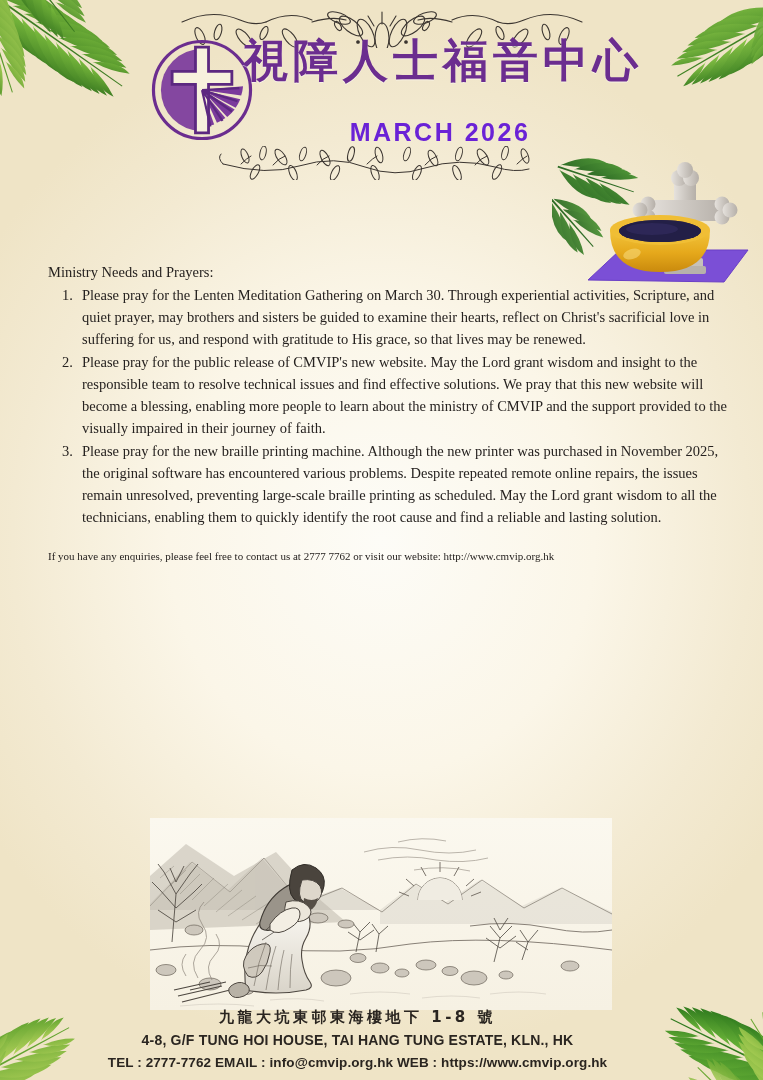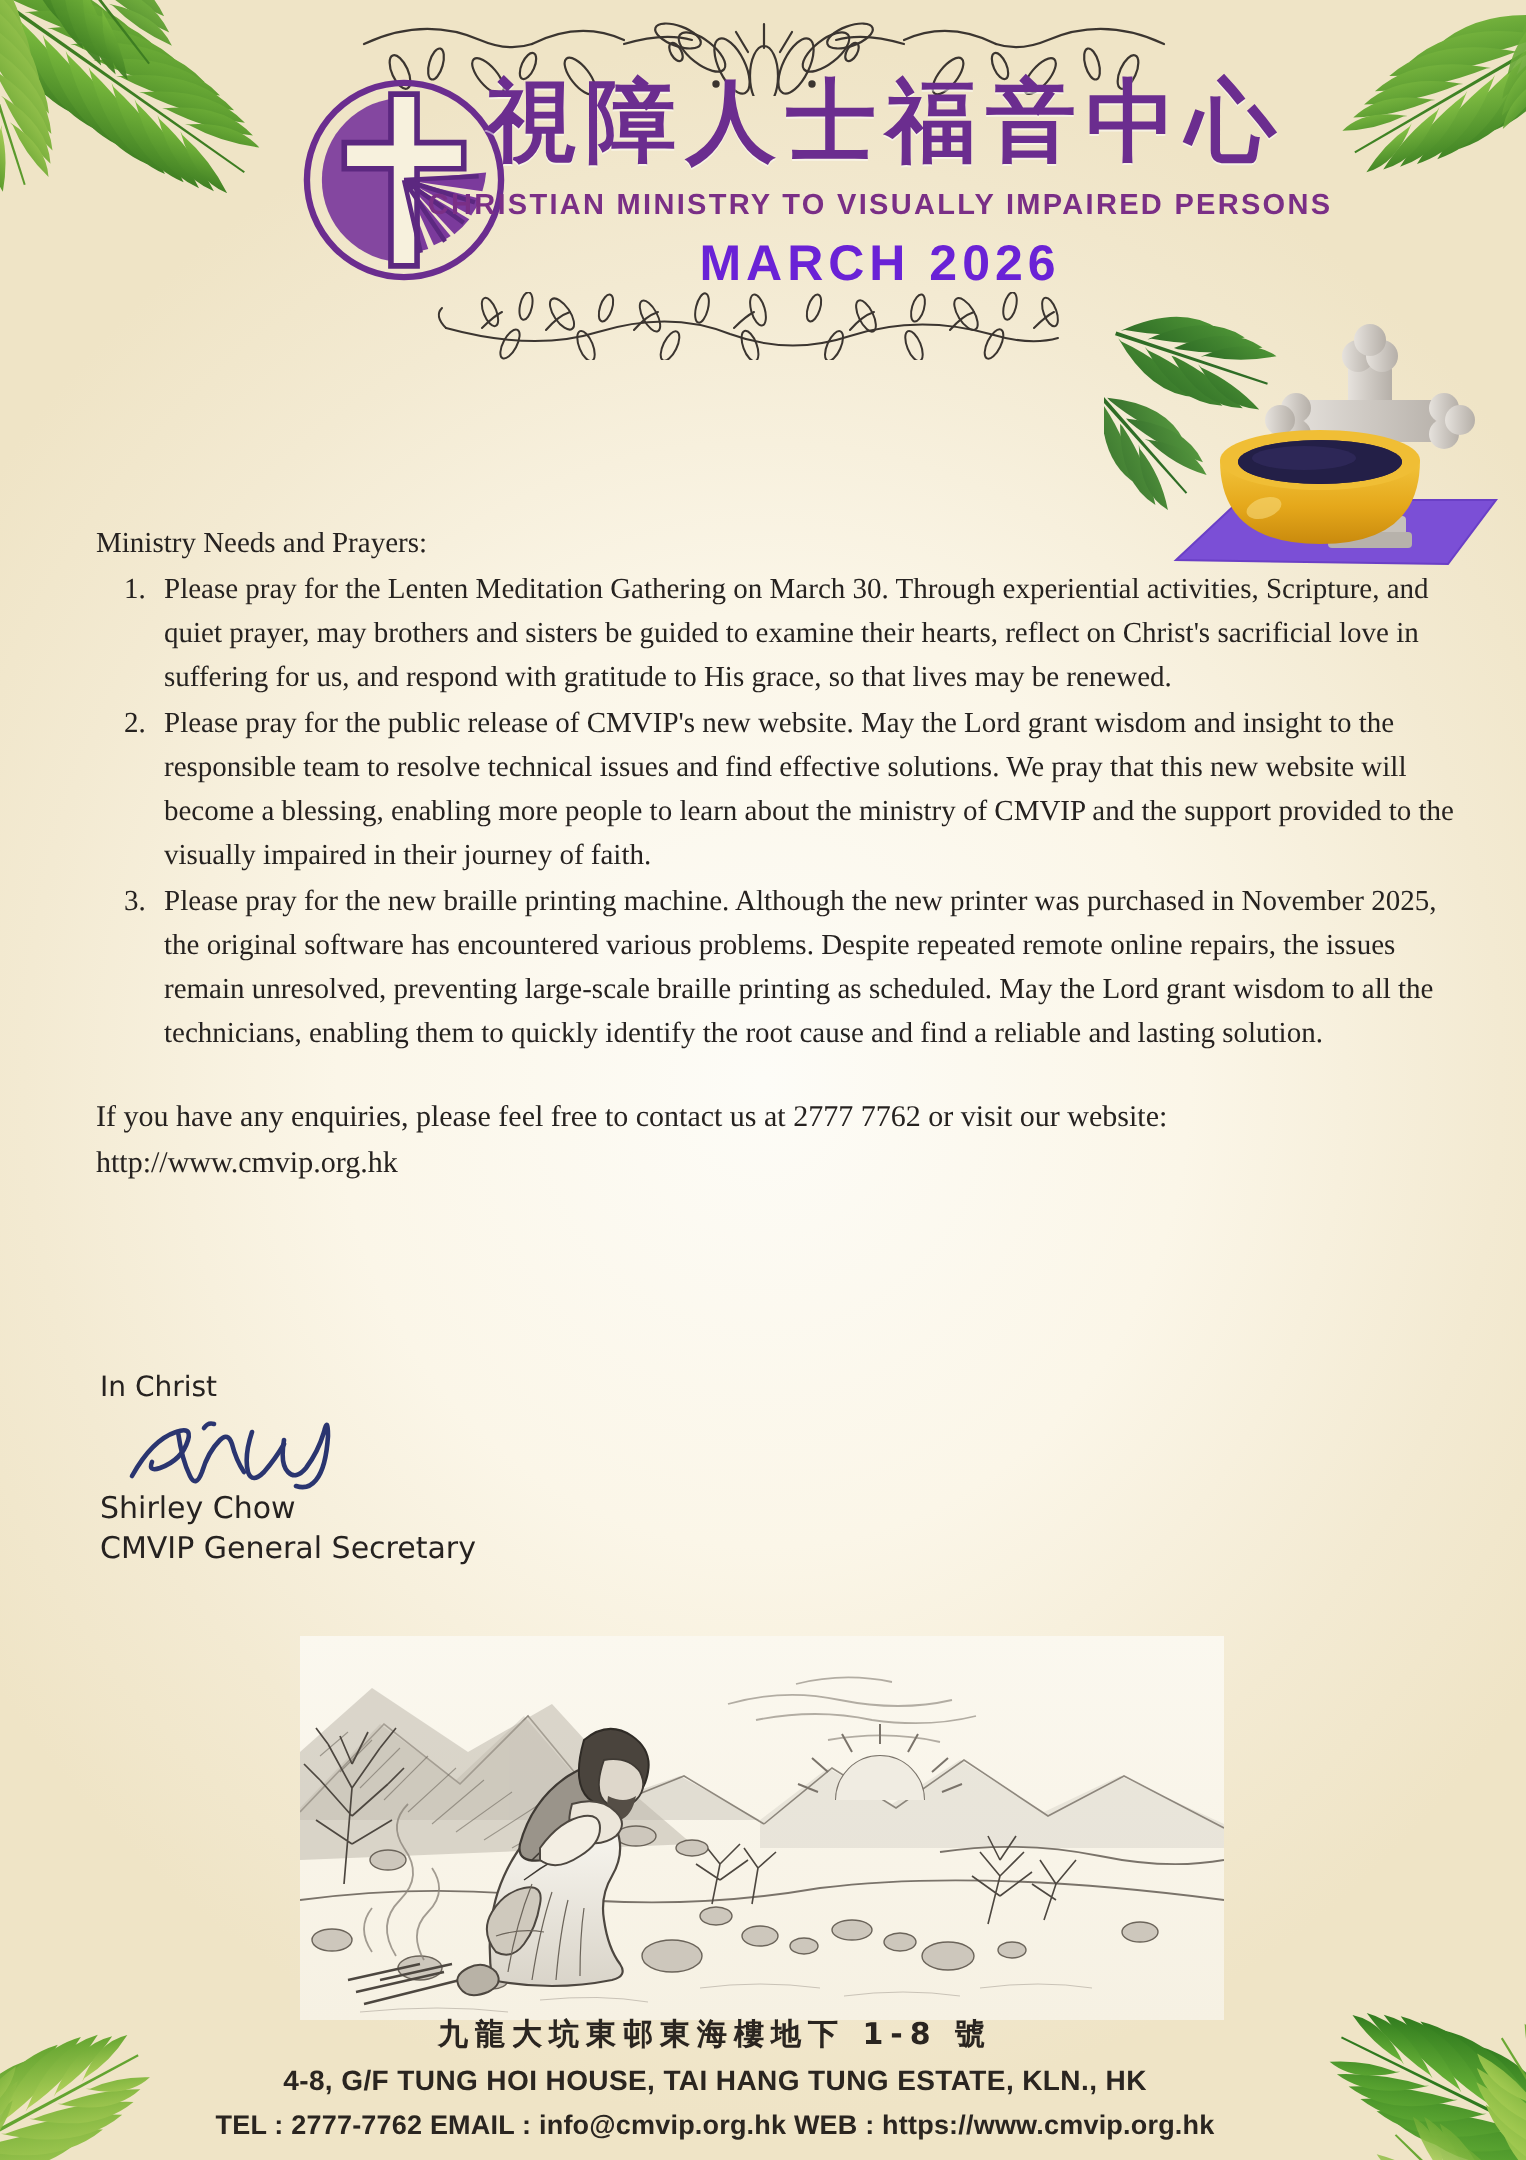--- a/index.html
+++ b/index.html
@@ -55,21 +55,21 @@
   ol.prayers li {
     position: relative; padding-left: 20px;
     font-size: 14.5px; line-height: 1.52;
     margin-bottom: 1px;
   }
   ol.prayers li .num {
     position: absolute; left: 0; top: 0;
     font-size: 14.5px;
   }
   .closing {
-    margin-top: 20px; font-size: 15px; line-height: 1.52; width: 676px;
+    margin-top: 20px; font-size: 11px; line-height: 1.52; width: 676px;
   }
   
   .sig { position: absolute; left: 50px; top: 686px; width: 330px; color: #262220; }
   .sig-greet { font-family: "DejaVu Sans", sans-serif; font-size: 14px; }
   .sig-mark { height: 44px; margin: -2px 0 0 8px; }
   .sig-mark svg { display: block; }
   .sig-name { font-family: "DejaVu Sans", sans-serif; font-size: 15px; line-height: 1.35; }
   
   .sketch { position: absolute; left: 150px; top: 818px; width: 462px; height: 192px; }
   .sketch svg { width: 100%; height: 100%; display: block; }
@@ -372,21 +372,20 @@
       <g fill="#f7f1dd" stroke="#5c2880" stroke-width="3">
         <path d="M53 14 L67 14 L67 40 L92 40 L92 54 L67 54 L67 106 L53 106 L53 54 L28 54 L28 40 L53 40 Z"></path>
       </g>
       <g stroke="#5c2880" stroke-width="2.4" fill="none">
         <path d="M60 60 L100 58 M60 60 L98 72 M60 60 L92 83 M60 60 L82 93 M60 60 L69 99"></path>
       </g>
     </svg>
   </div>
 
   <div class="title-cn">視障人士福音中心</div>
-  <div class="title-en">CHRISTIAN MINISTRY TO VISUALLY IMPAIRED PERSONS</div>
   <div class="month">MARCH 2026</div>
 
   <div class="divider divider-bot">
     <svg width="350" height="34" viewBox="0 0 350 34">
       <g fill="none" stroke="#3b3530" stroke-width="1" stroke-linecap="round">
         <path d="M16 18 q44 12 76 2 q36 -11 66 1 q30 11 60 1 q34 -11 70 -1 q20 6 34 2"></path>
         <path d="M16 18 q-6 -6 -2 -10"></path>
         <ellipse cx="38" cy="10" rx="3.2" ry="7.5" transform="rotate(-22 38 10)"></ellipse>
         <ellipse cx="56" cy="7" rx="3" ry="7" transform="rotate(12 56 7)"></ellipse>
         <ellipse cx="74" cy="11" rx="4" ry="9" transform="rotate(-34 74 11)"></ellipse>
@@ -499,36 +498,20 @@
         <span>Please pray for the public release of CMVIP's new website. May the Lord grant wisdom and insight to the responsible team to resolve technical issues and find effective solutions. We pray that this new website will become a blessing, enabling more people to learn about the ministry of CMVIP and the support provided to the visually impaired in their journey of faith.</span>
       </li>
       <li>
         <span class="num">3.</span>
         <span>Please pray for the new braille printing machine. Although the new printer was purchased in November 2025, the original software has encountered various problems. Despite repeated remote online repairs, the issues remain unresolved, preventing large-scale braille printing as scheduled. May the Lord grant wisdom to all the technicians, enabling them to quickly identify the root cause and find a reliable and lasting solution.</span>
       </li>
     </ol>
     <div class="closing">If you have any enquiries, please feel free to contact us at 2777 7762 or visit our website: http://www.cmvip.org.hk</div>
   </div>
 
-  <div class="sig">
-    <div class="sig-greet">In Christ</div>
-    <div class="sig-mark">
-      <svg width="150" height="46" viewBox="0 0 150 46">
-        <g fill="none" stroke="#2a3570" stroke-width="2.3" stroke-linecap="round" stroke-linejoin="round">
-          <path d="M8 38 q10 -18 22 -22 q8 -3 6 4 q-3 10 -14 14 q-6 2 -4 -3"></path>
-          <path d="M31 16 q2 14 6 22 q3 6 6 -2 q3 -10 9 -16 q4 -4 6 2 q2 8 6 14"></path>
-          <path d="M44 14 q2 -3 5 -2"></path>
-          <path d="M68 16 q-4 12 -2 20 q2 6 8 0 q6 -7 10 -14"></path>
-          <path d="M84 20 q-2 12 2 16 q4 4 9 -2 q6 -8 9 -18 q2 -8 2 2 q-1 16 -6 22 q-4 5 -10 3"></path>
-        </g>
-      </svg>
-    </div>
-    <div class="sig-name">Shirley Chow</div>
-    <div class="sig-name">CMVIP General Secretary</div>
-  </div>
 
   <div class="sketch">
     <svg viewBox="0 0 462 192">
       <defs>
         <linearGradient id="skyG" x1="0" y1="0" x2="0" y2="1">
           <stop offset="0" stop-color="#fbf8ef"></stop>
             <stop offset="1" stop-color="#f6f1e3"></stop>
         </linearGradient>
         <linearGradient id="robeG" x1="0" y1="0" x2="0" y2="1">
           <stop offset="0" stop-color="#fcfaf4"></stop>

